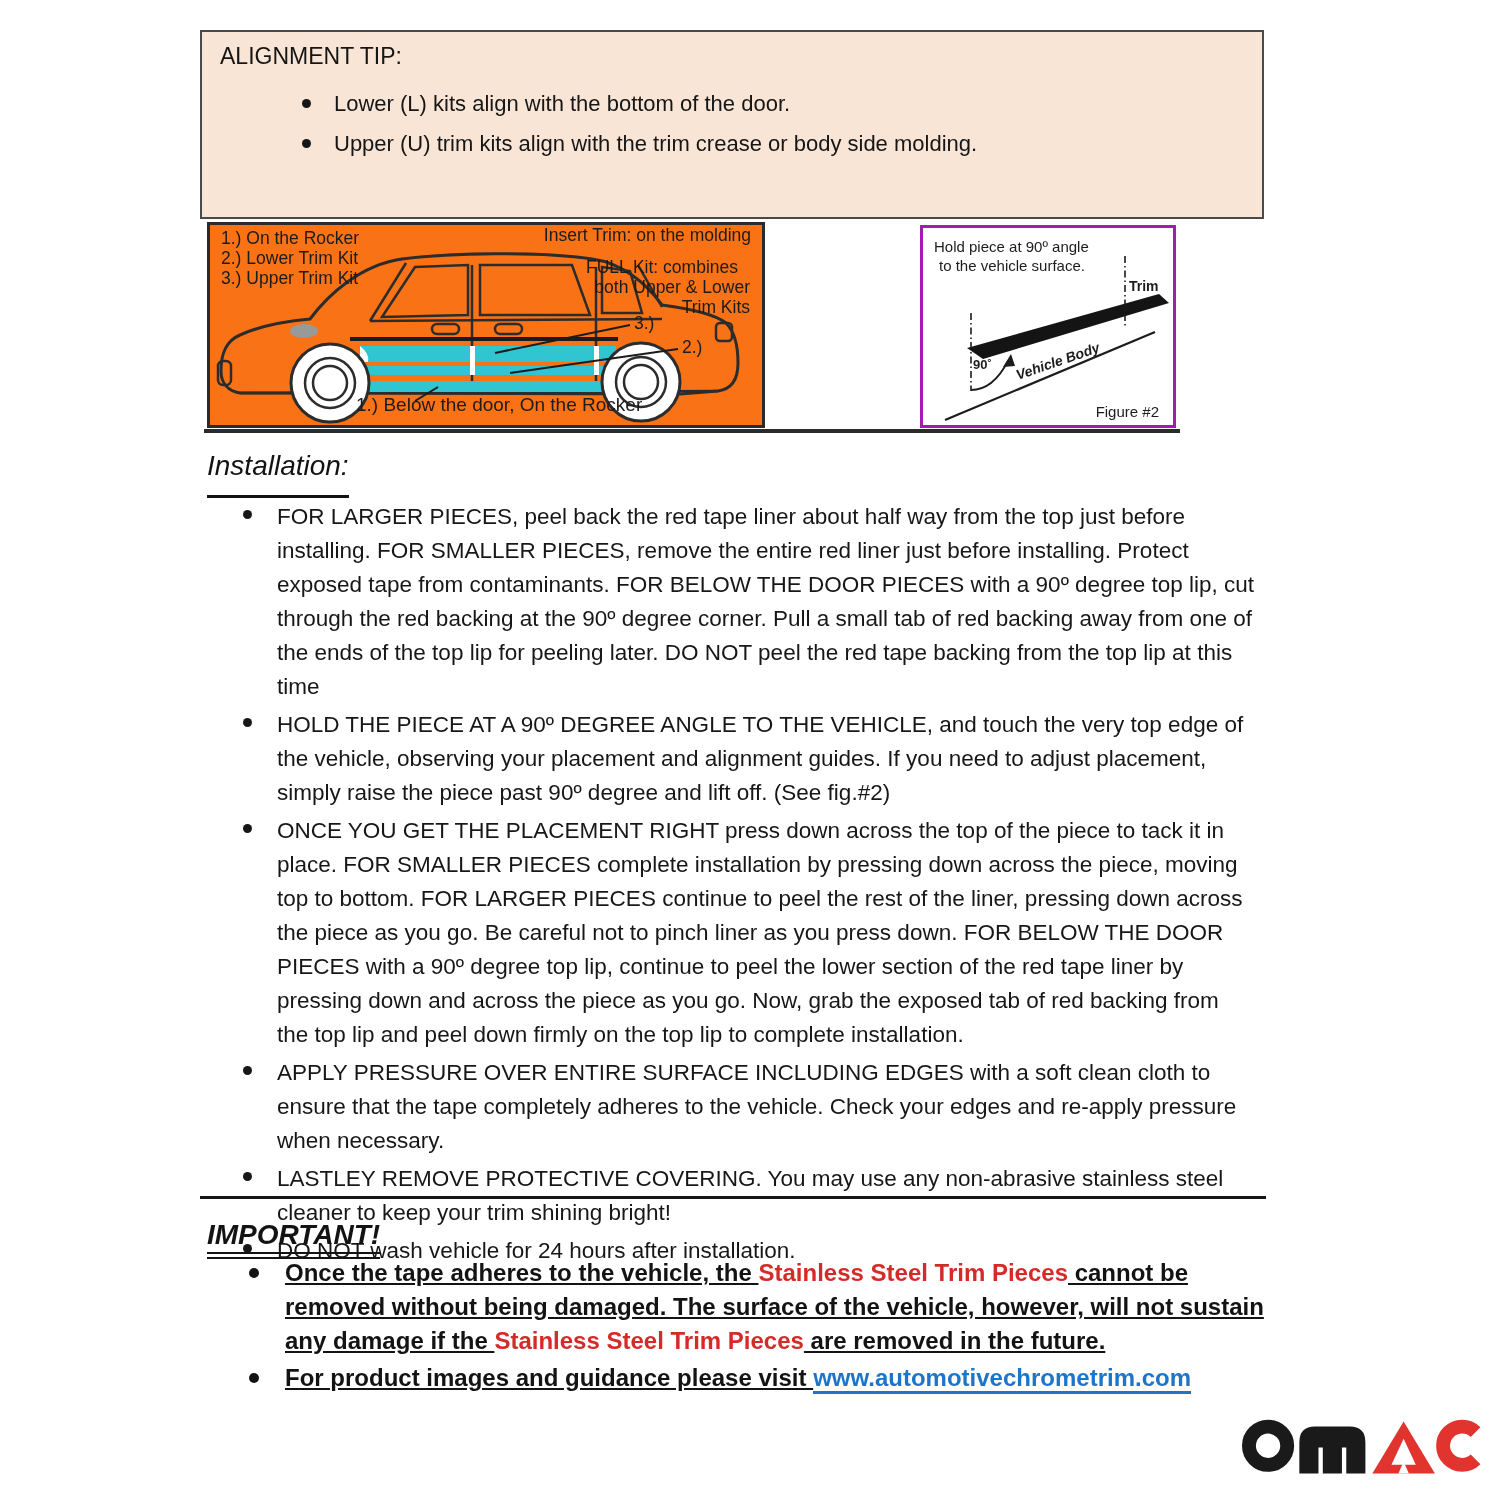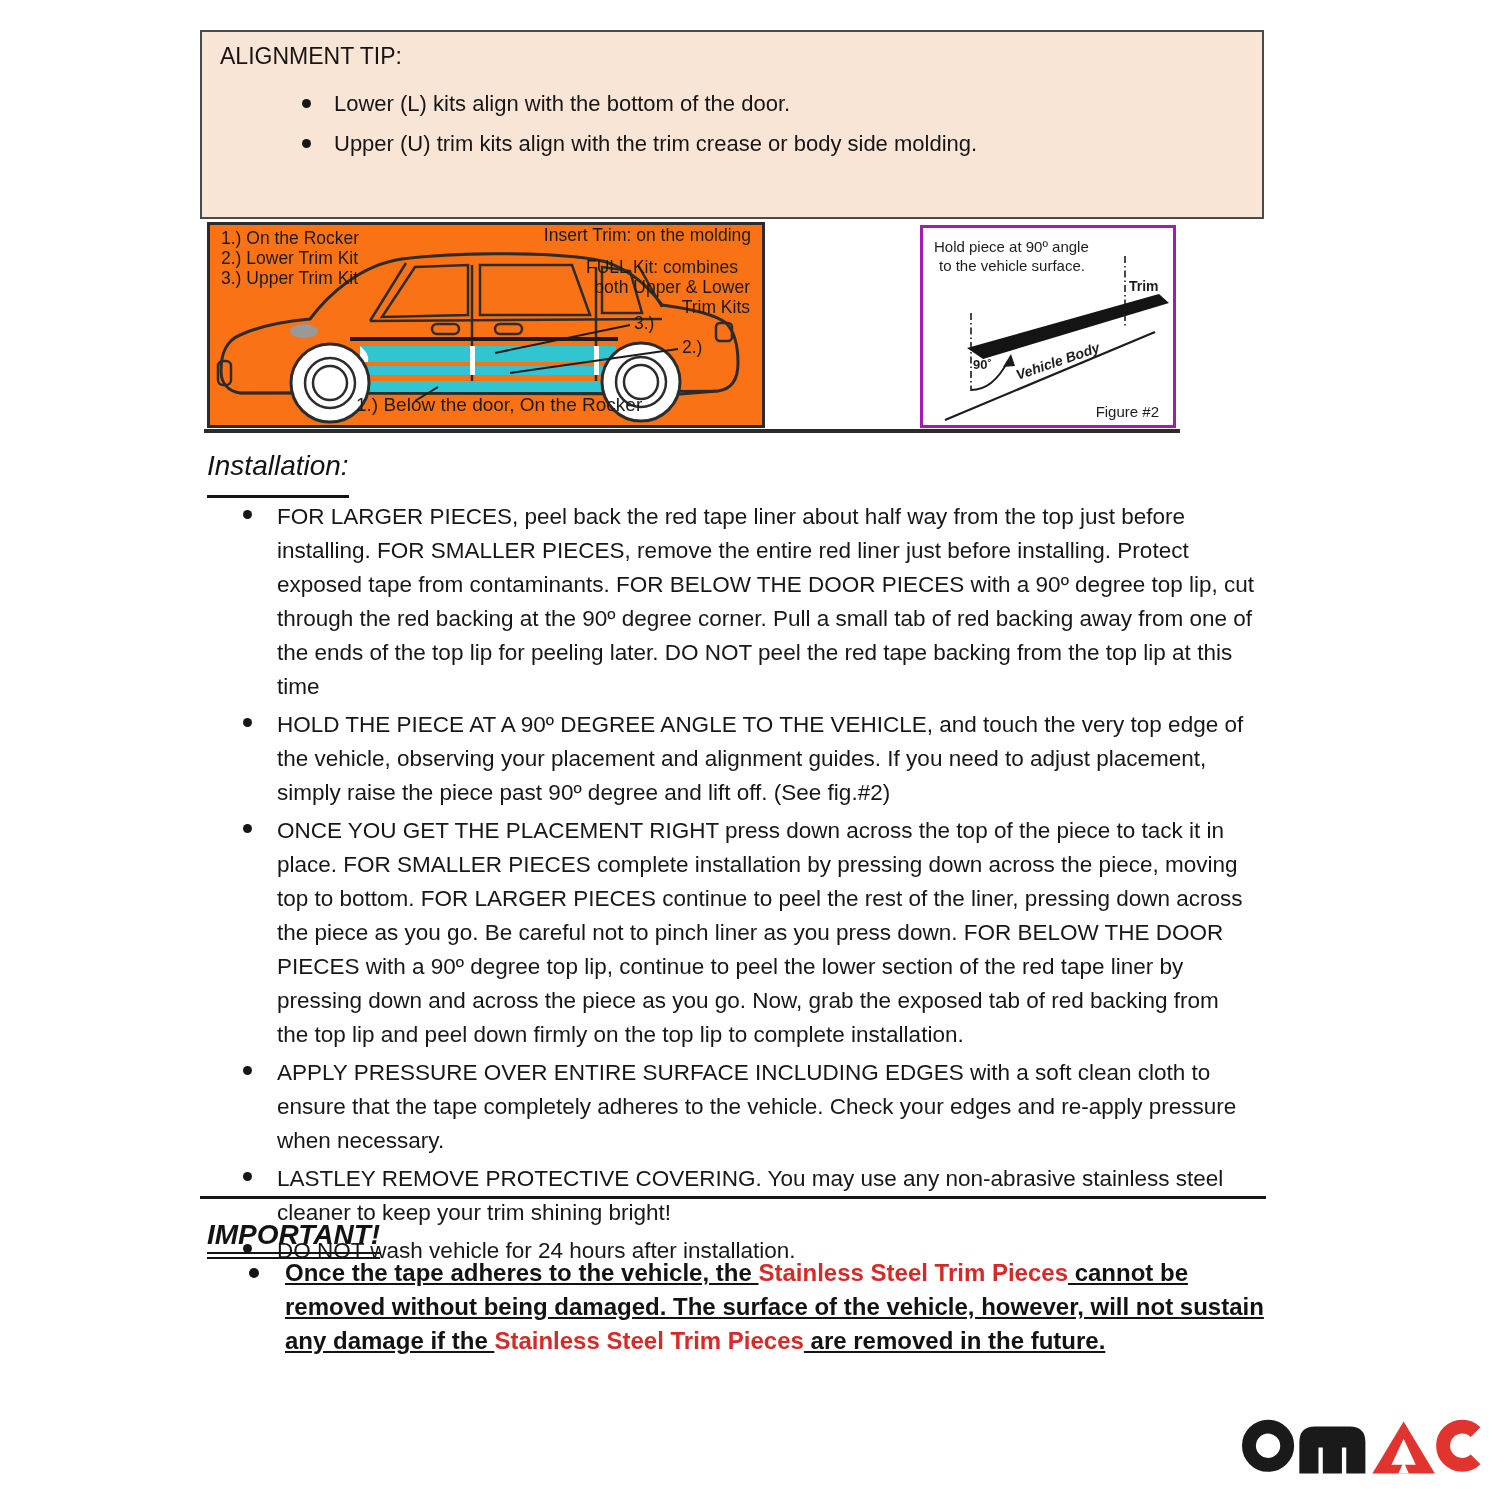--- a/index.html
+++ b/index.html
@@ -176,20 +176,21 @@
       <li>DO NOT wash vehicle for 24 hours after installation.</li>
     </ul>
 
   <div class="rule"></div>
 
   <div class="section-heading heading-important">
     <span class="hd">IMPORTANT!</span>
   </div>
   <ul class="important-list">
       <li><span class="seg-normal">Once the tape adheres to the vehicle, the </span><span class="seg-red">Stainless Steel Trim Pieces</span><span class="seg-normal"> cannot be removed without being damaged. The surface of the vehicle, however, will not sustain any damage if the </span><span class="seg-red">Stainless Steel Trim Pieces</span><span class="seg-normal"> are removed in the future.</span></li>
+      <li><span class="seg-normal">For product images and guidance please visit </span><span class="seg-link">www.automotivechrometrim.com</span></li>
     </ul>
 
   <div class="logo">
     <svg width="252" height="80" viewBox="0 0 290 84">
 
       <circle cx="30" cy="44" r="22" fill="none" stroke="#1a1a1a" stroke-width="16"></circle>
 
       <path fill="#1a1a1a" d="M66,76 L66,40 Q66,22 84,22 L124,22 Q142,22 142,40 L142,76 L120,76 L120,46 L115,46 L115,76 L93,76 L93,46 L88,46 L88,76 Z"></path>
 
       <g>

